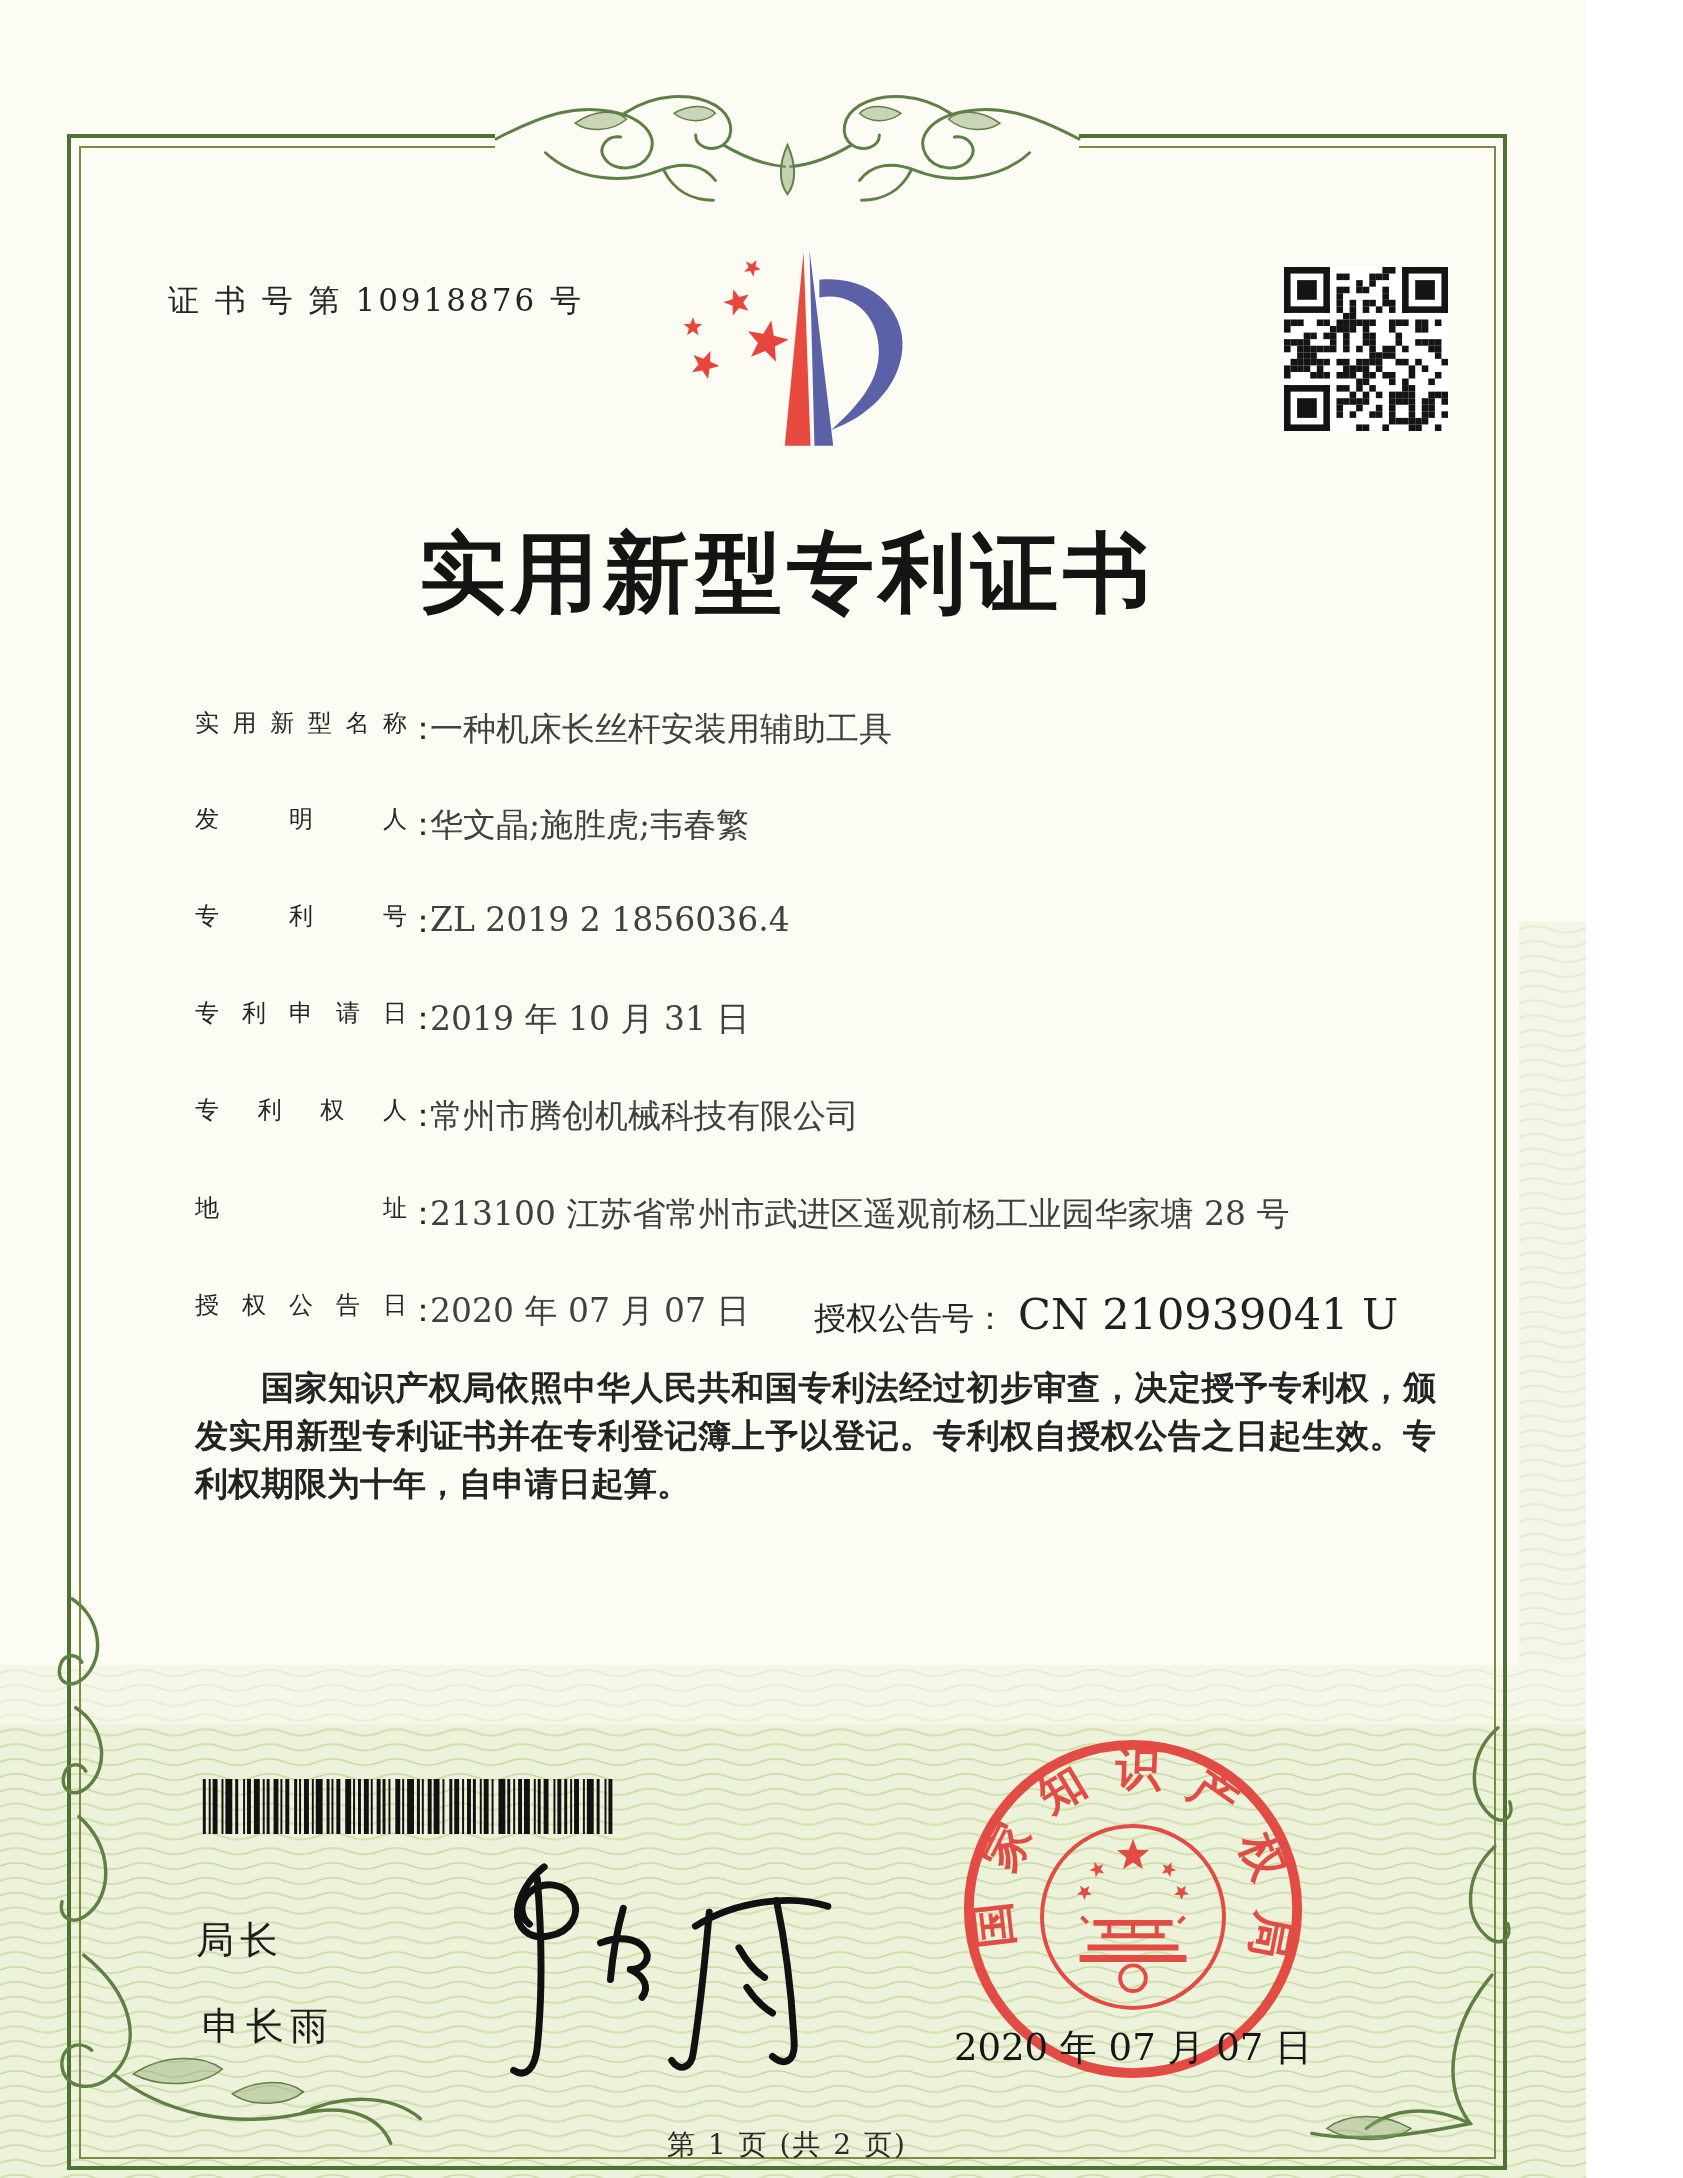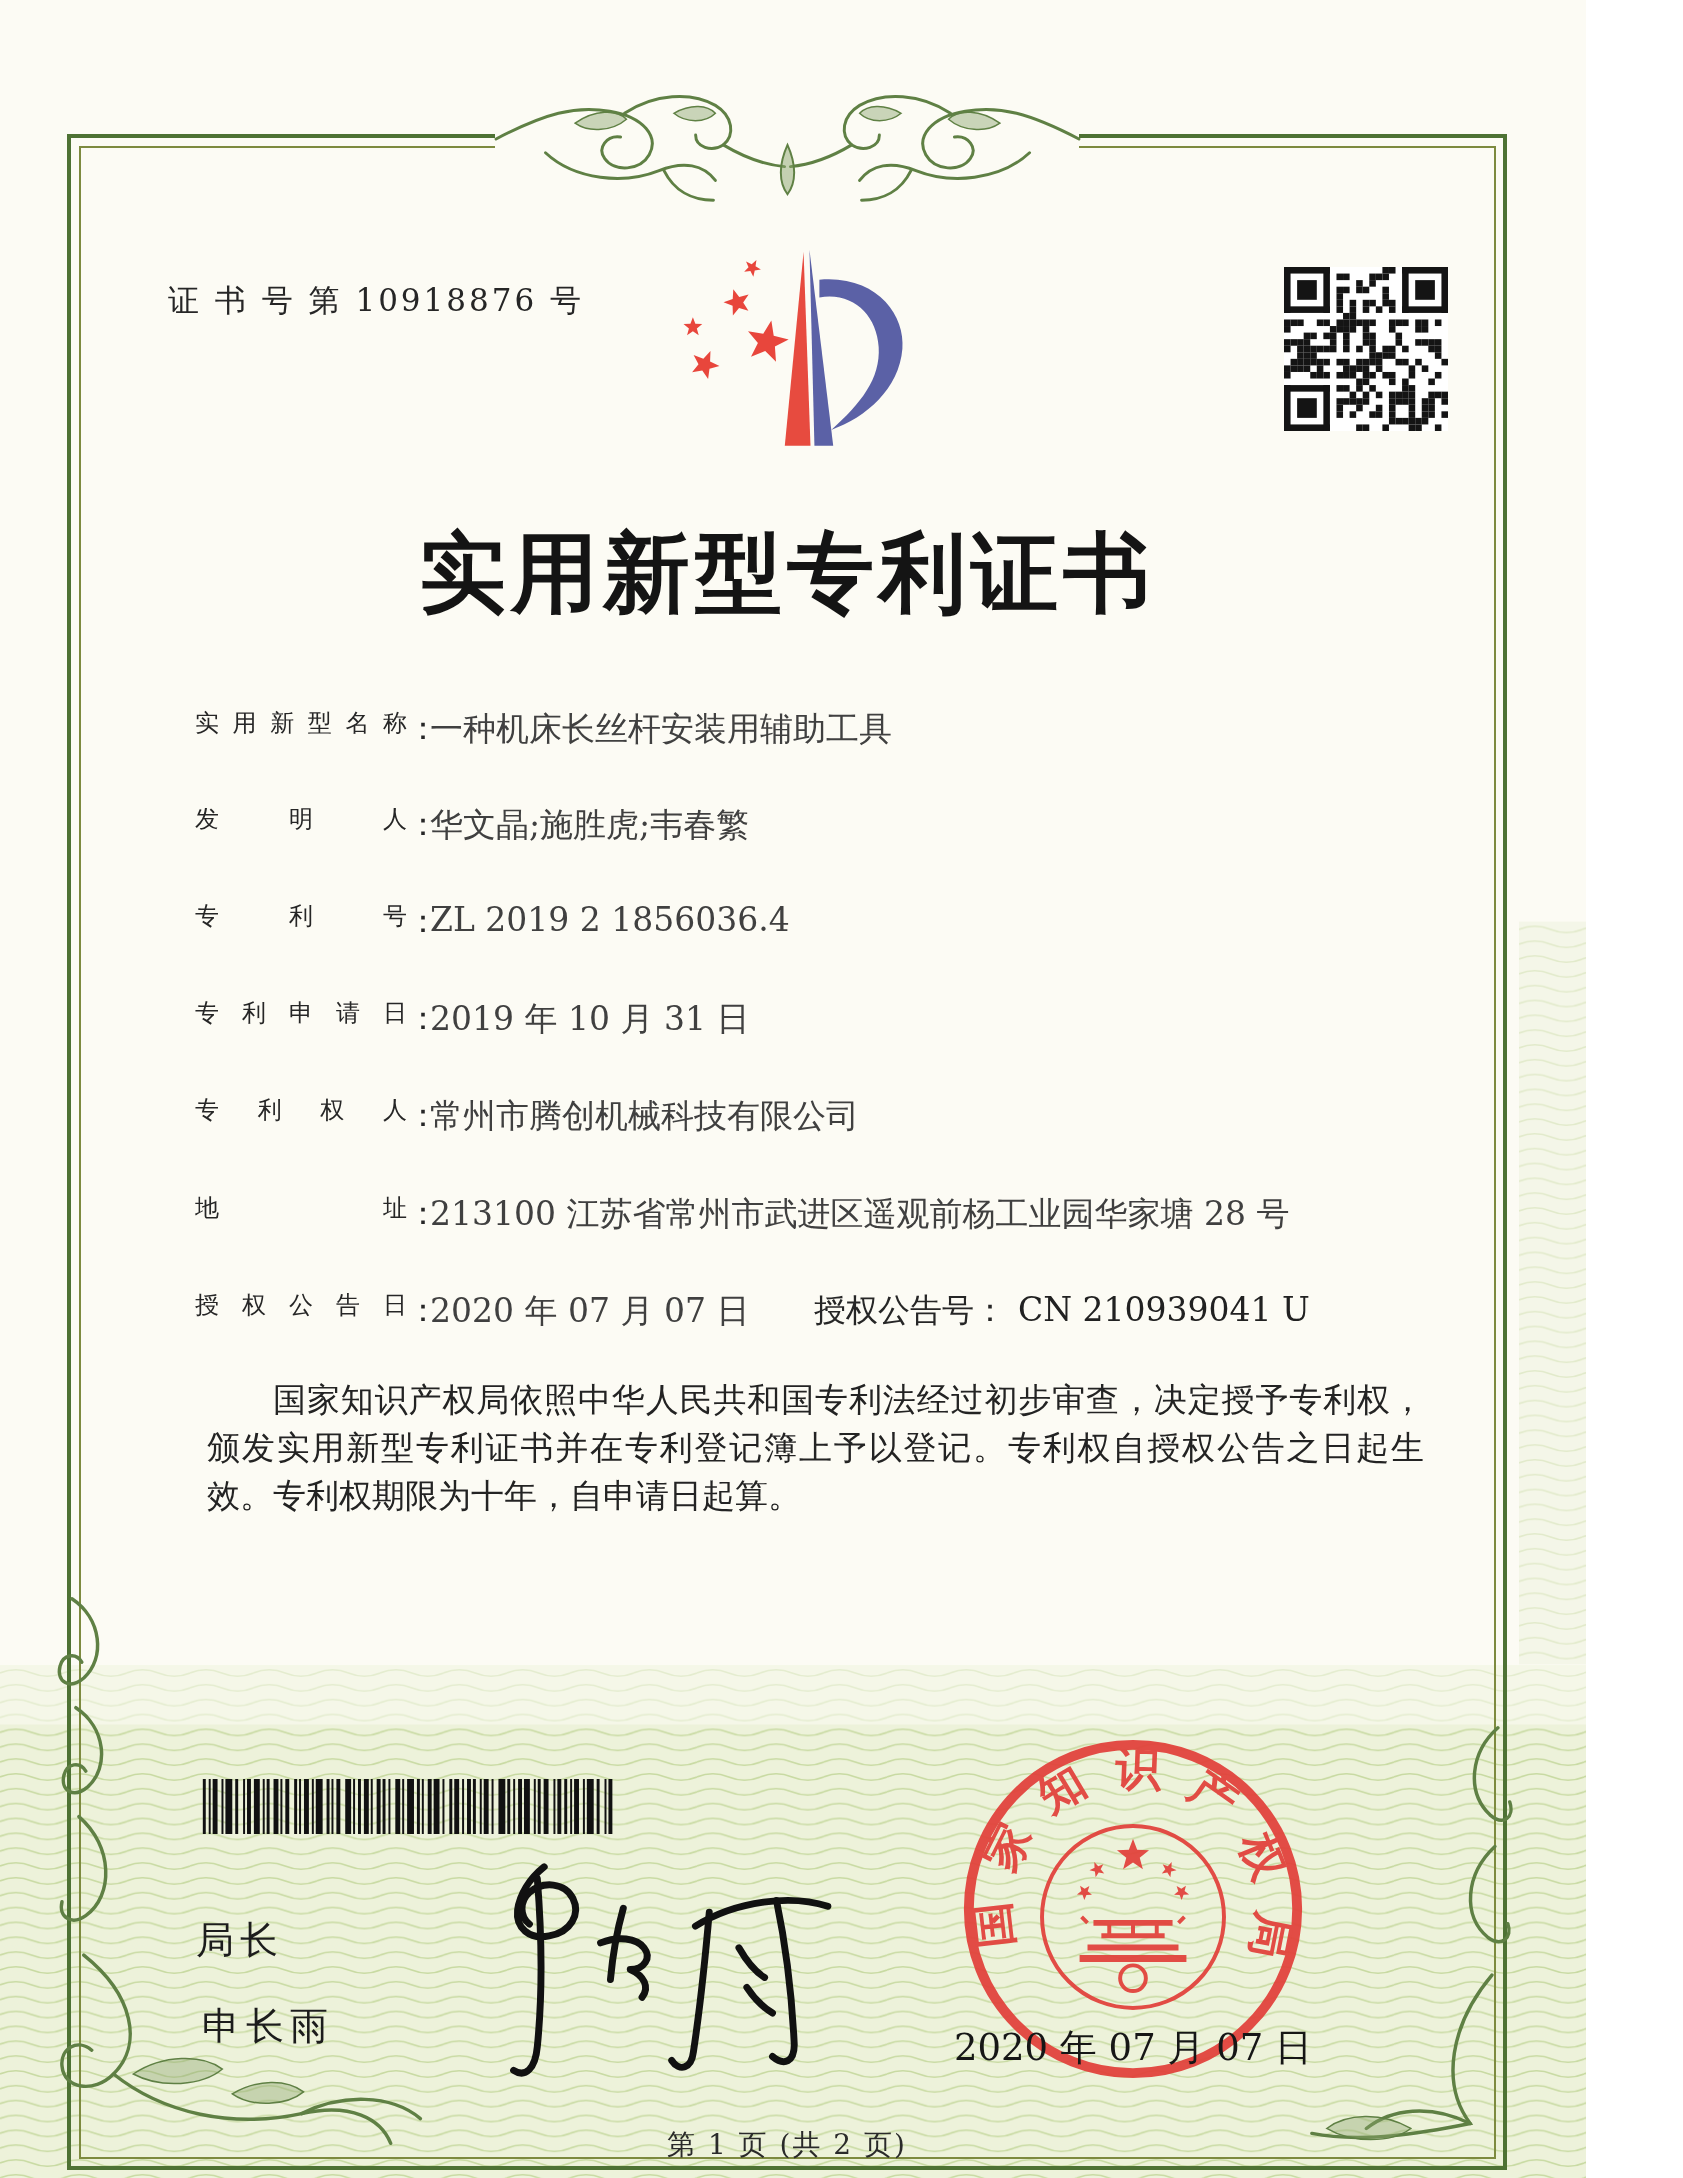--- a/index.html
+++ b/index.html
@@ -13,24 +13,24 @@
   .cert-no{left:168px;top:280px;font-size:31px;letter-spacing:3px;color:#262626;white-space:pre;}
   .title{left:67px;width:1440px;top:515px;text-align:center;font-size:87px;font-weight:bold;
          letter-spacing:5px;color:#141414;}
   
   .frow{left:0;top:0;width:1683px;height:44px;font-size:33px;}
   .flabel{position:absolute;left:195px;width:212px;display:inline-block;font-size:24px;
           text-align:justify;text-align-last:justify;color:#262626;}
   .fcolon{position:absolute;left:407px;font-size:32px;color:#262626;}
   .fvalue{position:absolute;left:430px;white-space:pre;color:#404040;}
   .fgroup2{position:absolute;left:814px;white-space:pre;font-size:32px;color:#262626;}
-  .fgroup2 .v{font-size:33px;margin-left:12px;color:#212121;}
+  .fgroup2 .v{font-size:43px;margin-left:12px;color:#212121;}
   
   .paras{left:195px;top:1364px;width:1241px;font-size:33px;line-height:48px;text-align:justify;color:#232323;}
-  .paras p{margin:12px;text-indent:2em;}
+  .paras p{margin:0;text-indent:2em;font-weight:bold;}
   
   .role{left:196px;top:1915px;font-size:38px;letter-spacing:6px;color:#1c1c1c;
         font-family:"DejaVu Sans","Liberation Sans",sans-serif;}
   .dname{left:202px;top:2001px;font-size:38px;letter-spacing:6px;color:#1c1c1c;
         font-family:Liberation Mono, monospace;}
   .seal-date{left:953px;top:2023px;width:360px;text-align:center;font-size:37px;color:#161616;white-space:pre;}
   .footer{left:67px;width:1440px;top:2126px;text-align:center;font-size:28px;letter-spacing:2px;color:#2a2a2a;white-space:pre;}
   svg{display:block;}
 </style>
 </head>

